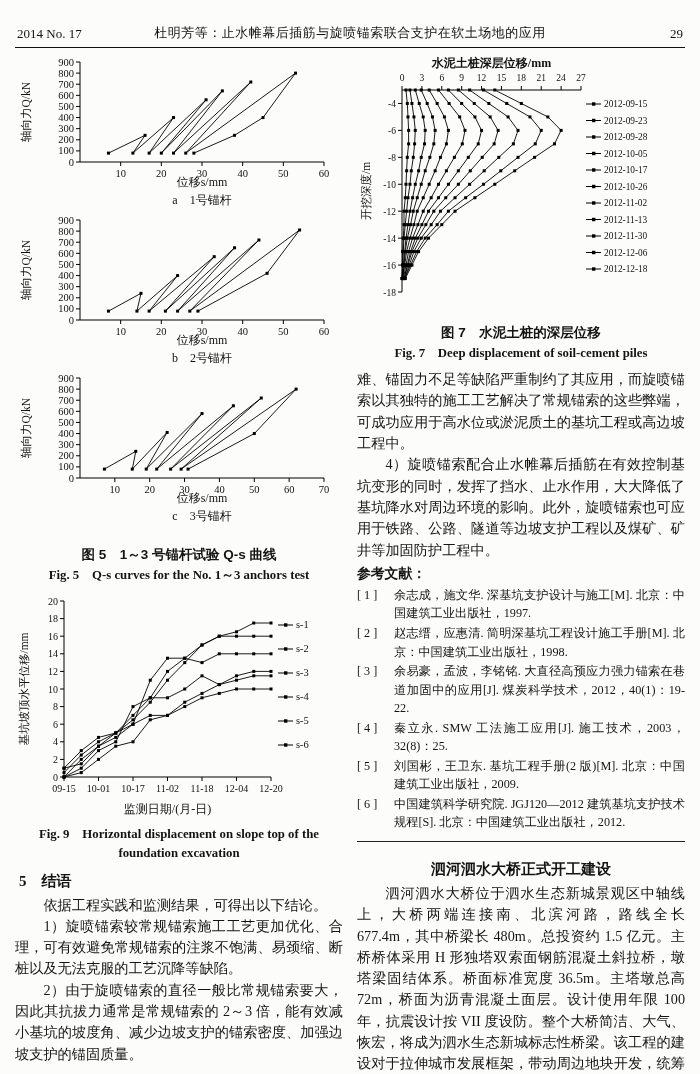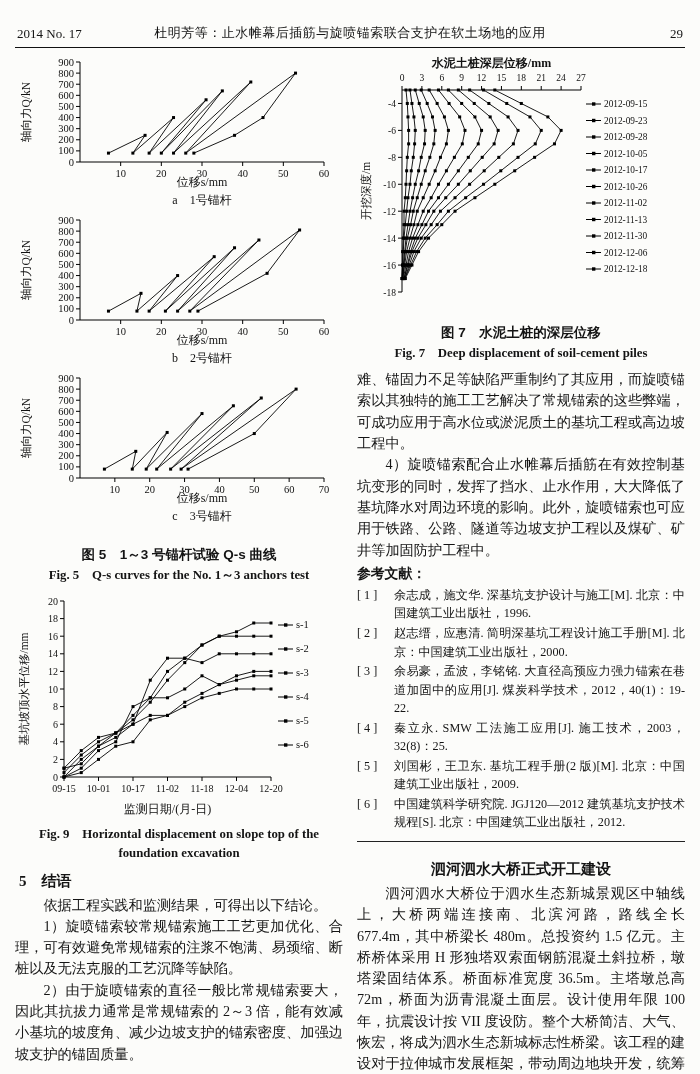--- a/index.html
+++ b/index.html
@@ -635,25 +635,25 @@
       </div>
       <div class="cap-zh">图 7　水泥土桩的深层位移</div>
       <div class="cap-en">Fig. 7　Deep displacement of soil-cement piles</div>
 
       <p class="body">难、锚固力不足等缺陷严重制约了其应用，而旋喷锚索以其独特的施工工艺解决了常规锚索的这些弊端，可成功应用于高水位或淤泥质土的基坑工程或高边坡工程中。</p>
       <p class="body indent">4）旋喷锚索配合止水帷幕后插筋在有效控制基坑变形的同时，发挥了挡水、止水作用，大大降低了基坑降水对周边环境的影响。此外，旋喷锚索也可应用于铁路、公路、隧道等边坡支护工程以及煤矿、矿井等加固防护工程中。</p>
 
       <div class="ref-head">参考文献：</div>
       <div class="ref">
         <span class="ref-label">[ 1 ]</span>
-        <span class="ref-text">余志成，施文华. 深基坑支护设计与施工[M]. 北京：中国建筑工业出版社，1996.</span>
+        <span class="ref-text">余志成，施文华. 深基坑支护设计与施工[M]. 北京：中国建筑工业出版社，1997.</span>
       </div>
       <div class="ref">
         <span class="ref-label">[ 2 ]</span>
-        <span class="ref-text">赵志缙，应惠清. 简明深基坑工程设计施工手册[M]. 北京：中国建筑工业出版社，2000.</span>
+        <span class="ref-text">赵志缙，应惠清. 简明深基坑工程设计施工手册[M]. 北京：中国建筑工业出版社，1998.</span>
       </div>
       <div class="ref">
         <span class="ref-label">[ 3 ]</span>
         <span class="ref-text">余易豪，孟波，李铭铭. 大直径高预应力强力锚索在巷道加固中的应用[J]. 煤炭科学技术，2012，40(1)：19-22.</span>
       </div>
       <div class="ref">
         <span class="ref-label">[ 4 ]</span>
         <span class="ref-text">秦立永. SMW 工法施工应用[J]. 施工技术，2003，32(8)：25.</span>
       </div>
       <div class="ref">

